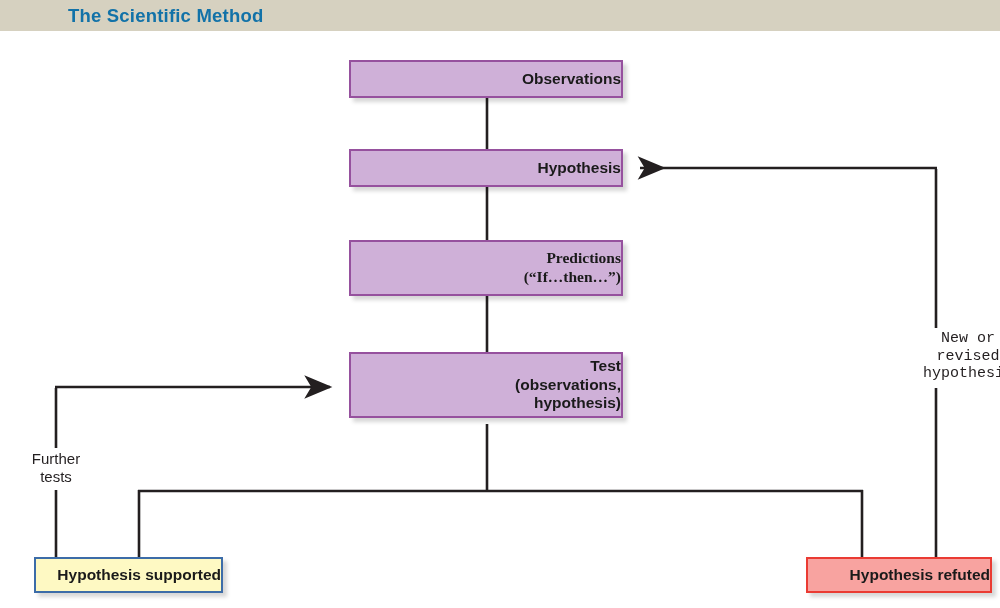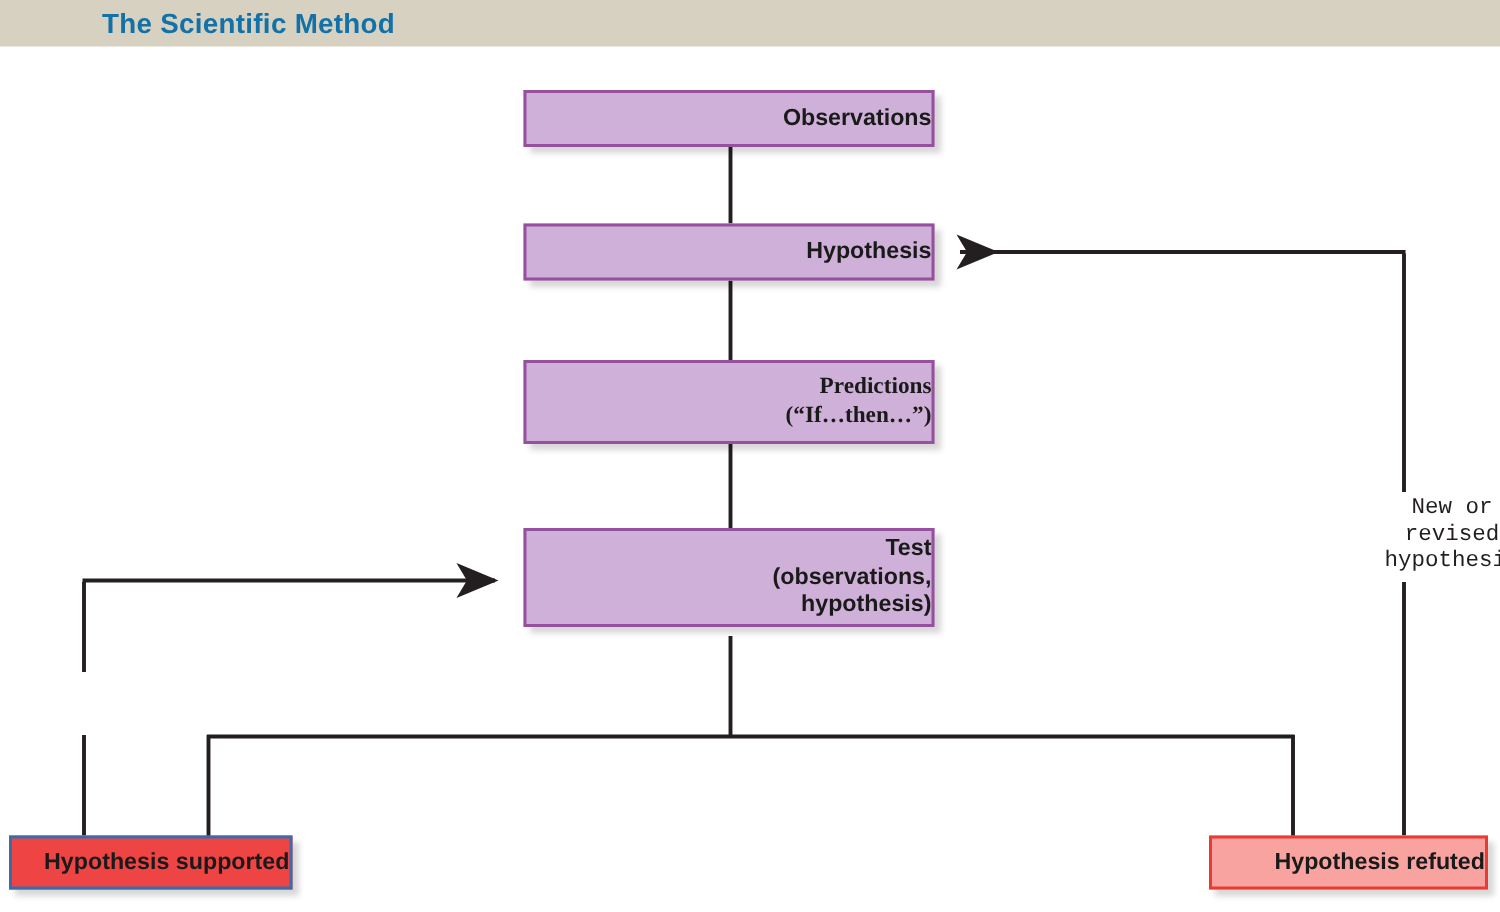--- a/index.html
+++ b/index.html
@@ -60,23 +60,24 @@
     font-size: 15.5px;
     line-height: 1.22;
     z-index: 3;
   }
   .node.purple {
     background: #cfb0d8;
     border: 2px solid #96519e;
     box-shadow: 4px 4px 4px rgba(0,0,0,0.16);
   }
   .node.blue {
-    background: #ef4444;
+    background: #fef9c3;
     border: 2px solid #3c6ca8;
     box-shadow: 4px 4px 4px rgba(0,0,0,0.16);
+    margin-left: 28px;
   }
   .node.red {
     background: #f8a3a0;
     border: 2px solid #ea3b33;
     box-shadow: 4px 4px 4px rgba(0,0,0,0.16);
     padding-left: 25px;
   }
 
   #node-observations { left: 349px; top: 60px;  width: 274px; height: 38px; }
   #node-hypothesis   { left: 349px; top: 149px; width: 274px; height: 38px; }
@@ -175,18 +176,20 @@
   </div>
 
   <div id="node-supported" class="node blue">
     <span>Hypothesis supported</span>
   </div>
 
   <div id="node-refuted" class="node red">
     <span>Hypothesis refuted</span>
   </div>
 
+  <div id="label-further-tests" class="edge-label">Further
+tests</div>
 
   <div id="label-new-revised" class="edge-label">New or
 revised
 hypothesis</div>
 
 </div>
 
 </body></html>

